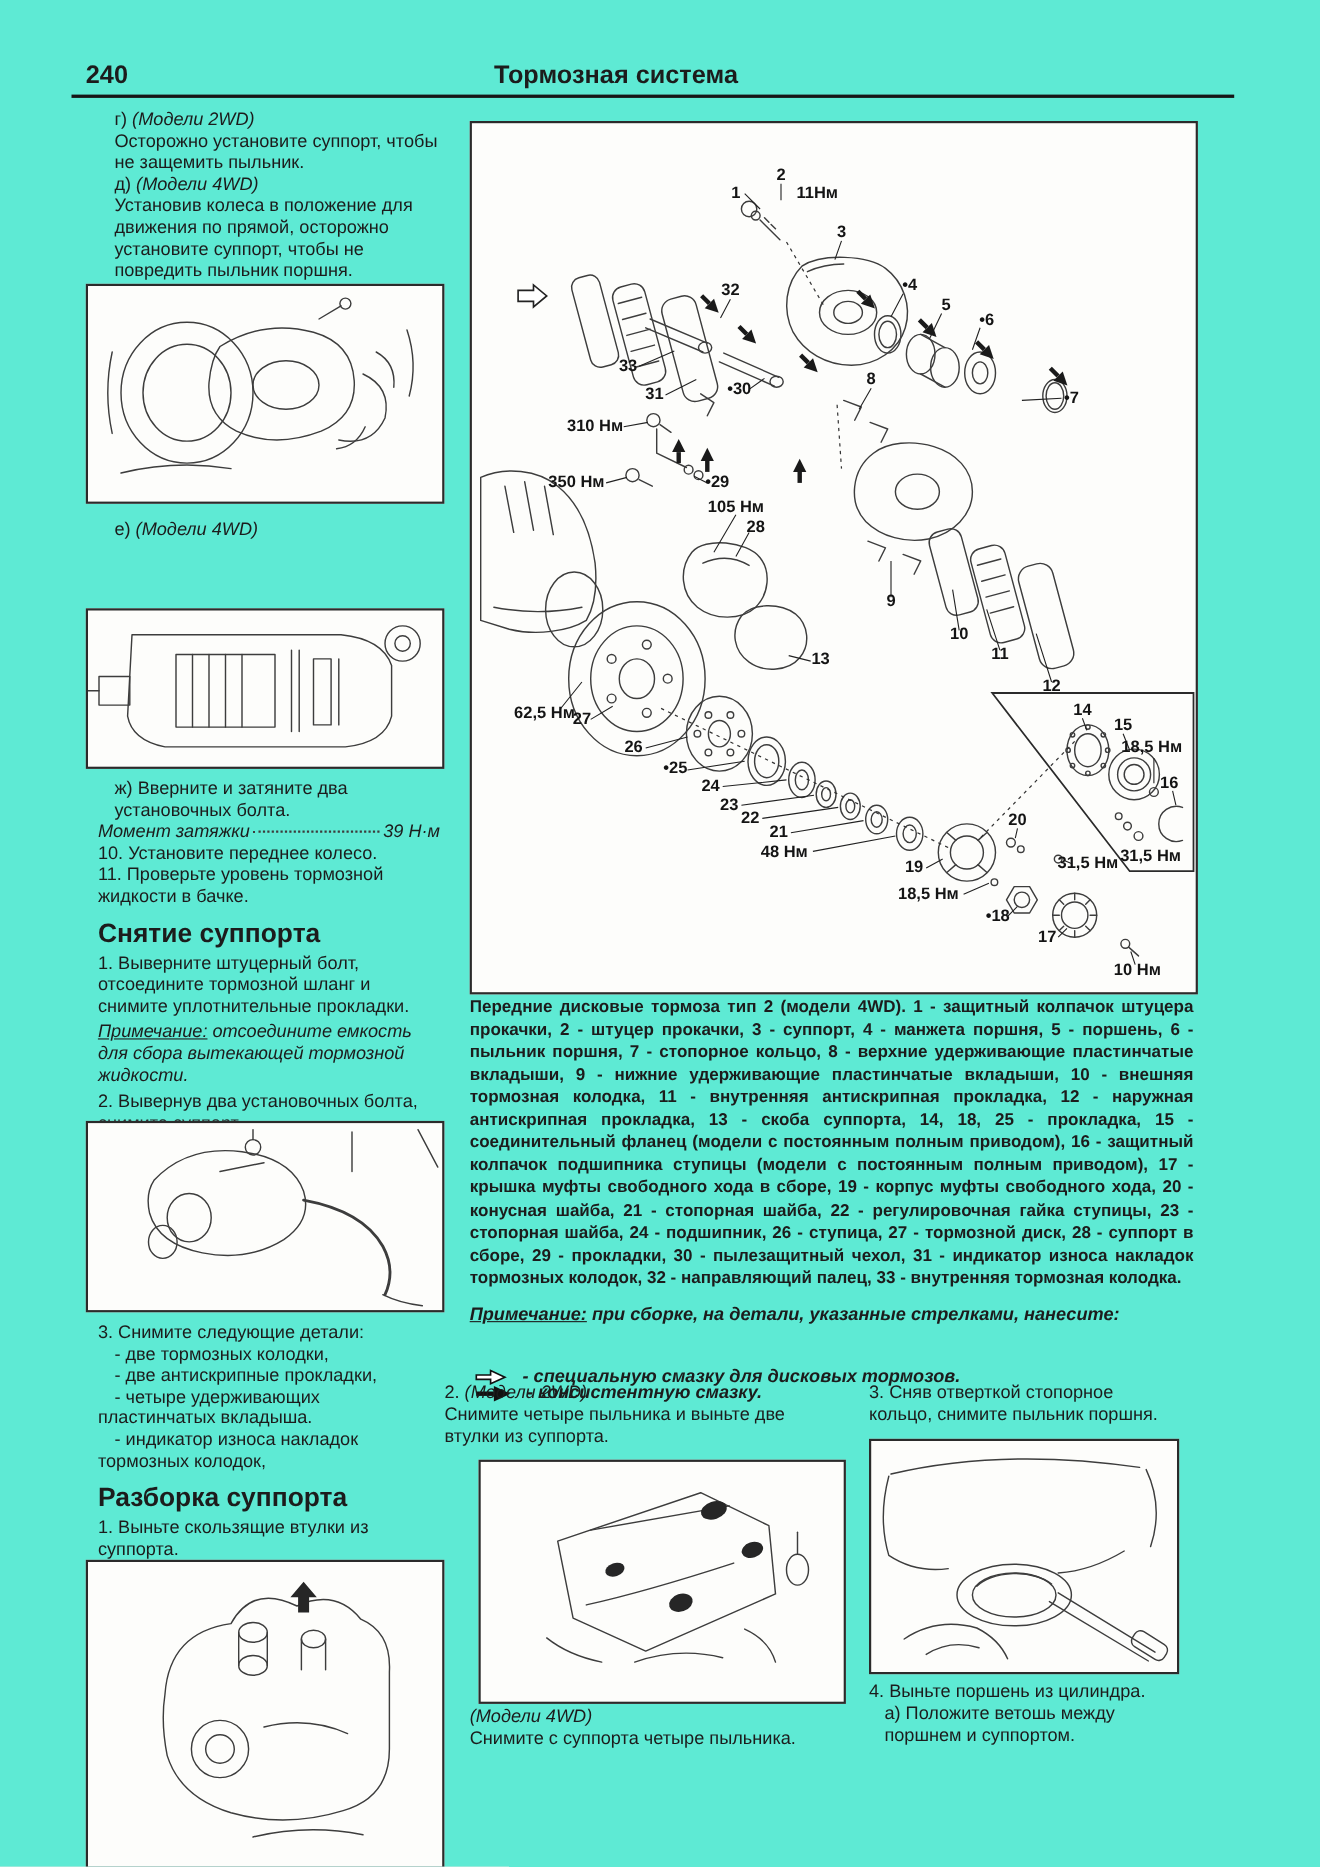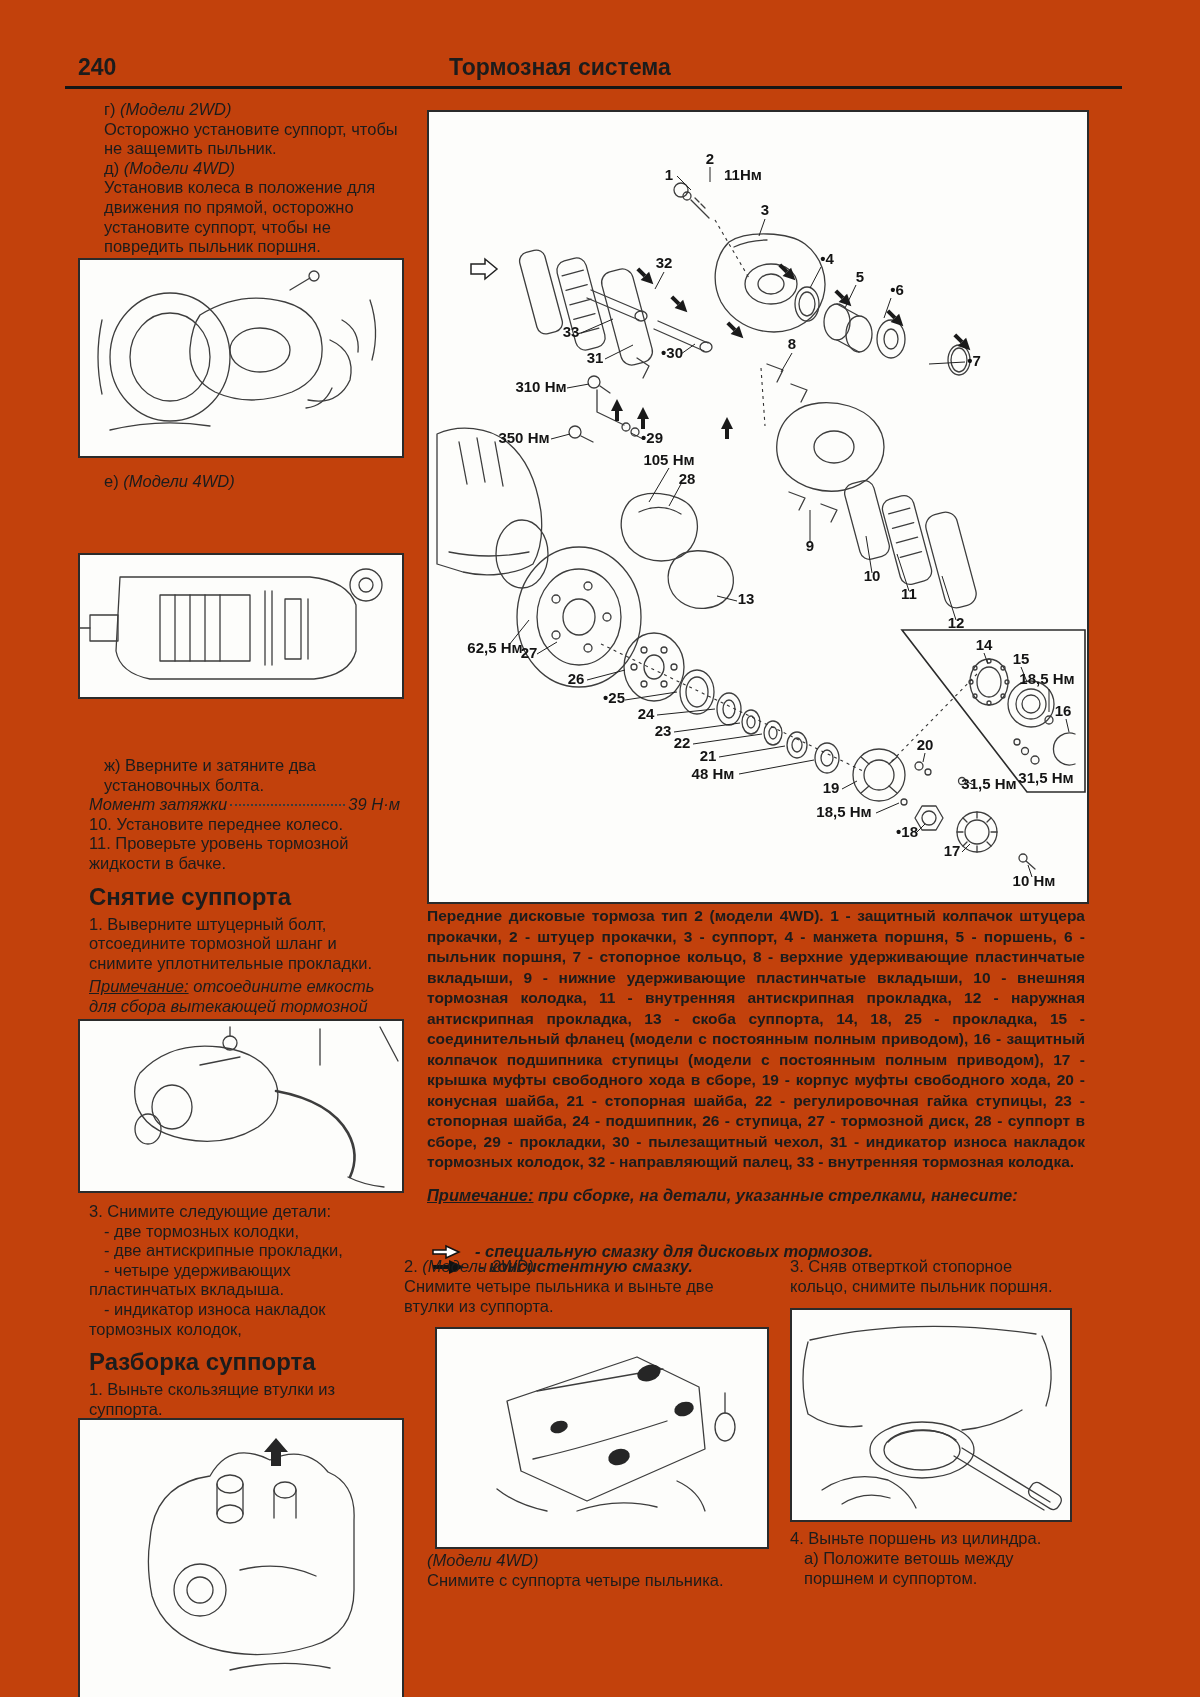--- a/index.html
+++ b/index.html
@@ -1,16 +1,16 @@
 <!DOCTYPE html>
 <html><head>
 <meta charset="utf-8">
 <style>
   html,body{margin:0;padding:0;background:#e8e8e6;}
-  .page{position:relative;width:1200px;height:1697px;margin:0 auto;background:#c2410c;
+  .page{position:relative;width:1200px;height:1697px;margin:0 auto;background:#5eead4;
         font-family:"Liberation Sans",sans-serif;color:#1c1c1c;overflow:hidden;}
   p{margin:0;}
   .pagenum{position:absolute;left:78px;top:54px;font-size:23px;font-weight:bold;}
   .htitle{position:absolute;left:310px;top:54px;width:500px;text-align:center;font-size:23px;font-weight:bold;}
   .hrule{position:absolute;left:65px;top:86px;width:1057px;height:3px;background:#161616;}
   .txt{font-size:16.5px;line-height:19.6px;}
   .chunk{position:absolute;left:89px;width:311px;}
   .ind{padding-left:15px;}
   .it{font-style:italic;}
   .u{text-decoration:underline;}
@@ -85,21 +85,21 @@
         <path d="M95,40 V106 M110,40 V106 M125,40 V106 M140,40 V106"></path>
         <path d="M185,36 V110 M192,36 V110"></path>
         <rect x="205" y="44" width="16" height="60"></rect>
         <path d="M228,44 V104"></path>
         <rect x="10" y="60" width="28" height="26"></rect>
         <path d="M10,73 H-2"></path>
       </g>
     </svg>
   </div>
 
-  <div class="chunk txt" style="top:708px;margin-top:48px;">
+  <div class="chunk txt" style="top:708px;">
     <p class="ind">ж) Вверните и затяните два установочных болта.</p>
     <p class="torq">
       <span>Момент затяжки</span>
       <span class="dots"></span>
       <span>39 Н·м</span>
     </p>
     <p>10. Установите переднее колесо.</p>
     <p>11. Проверьте уровень тормозной жидкости в бачке.</p>
     <p class="h2">Снятие суппорта</p>
     <p>1. Выверните штуцерный болт, отсоедините тормозной шланг и снимите уплотнительные прокладки.</p>

